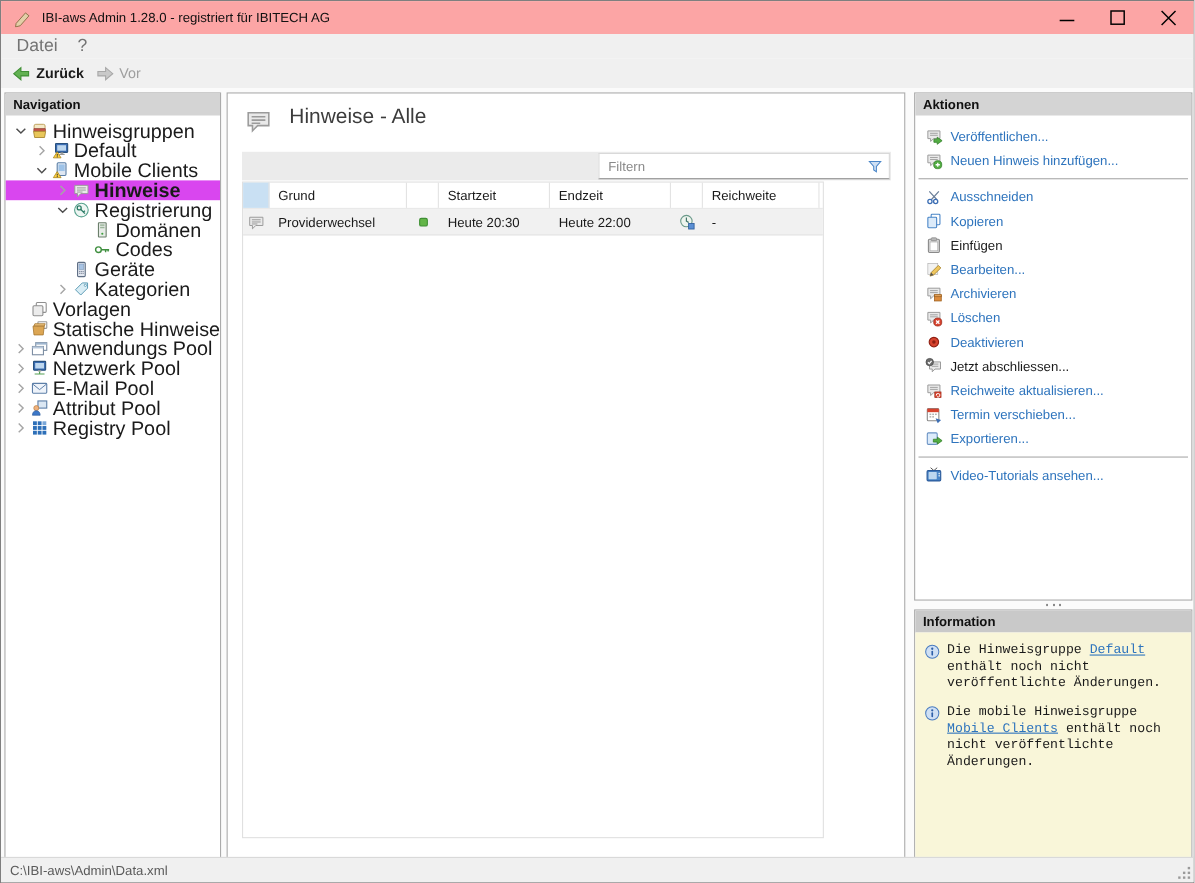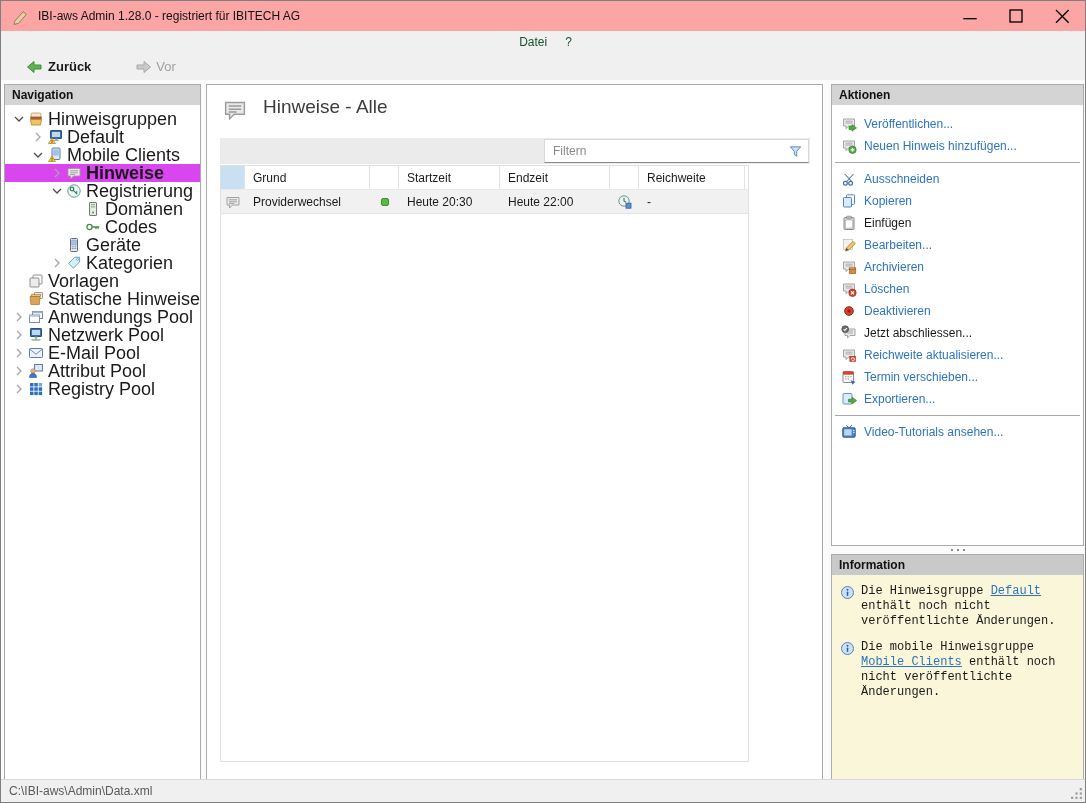--- a/index.html
+++ b/index.html
@@ -13,26 +13,26 @@
   .titlebar{position:absolute;top:0;left:0;right:0;height:30px;background:#fca5a5;
             display:flex;align-items:center;}
   .titlebar .app-ico{width:17px;height:17px;margin-left:11px;flex:none;}
   .titlebar .title{margin-left:9px;font-size:12px;color:#111;white-space:nowrap;}
   .controls{margin-left:auto;display:flex;height:100%;}
   .ctrl{width:46px;height:100%;display:flex;align-items:center;justify-content:center;}
   .ctrl svg{display:block;}
 
   
   .menubar{position:absolute;top:30px;left:0;right:0;height:22px;background:#f0f0f0;
-           display:flex;align-items:center;font-size:12px;color:#14532d;padding-left:5px;justify-content:center;}
+           display:flex;align-items:center;font-size:16px;color:#737373;padding-left:5px;}
   .menu-item{padding:0 9px;line-height:22px;height:22px;}
 
   
   .toolbar{position:absolute;top:52px;left:0;right:0;height:27px;background:#f0f0f0;
-           display:flex;align-items:center;padding-left:25px;font-size:13px;gap:33px;}
+           display:flex;align-items:center;padding-left:10px;font-size:13px;}
   .tool-btn{display:flex;align-items:center;margin-right:10px;}
   .tool-btn .ico{width:18px;height:18px;margin-right:4px;}
   .tool-btn .lbl{font-weight:bold;color:#1a1a1a;}
   .tool-btn.disabled .lbl{font-weight:normal;color:#9f9f9f;}
 
   
   .content{position:absolute;top:79px;left:0;right:0;bottom:23px;background:#fbfbfb;}
   .panel{position:absolute;background:#fff;border:1px solid #ababab;box-sizing:border-box;}
   .panel-header{height:20px;background:#d4d4d4;font-size:12px;font-weight:bold;
                 color:#111;line-height:20px;padding-left:7px;}

